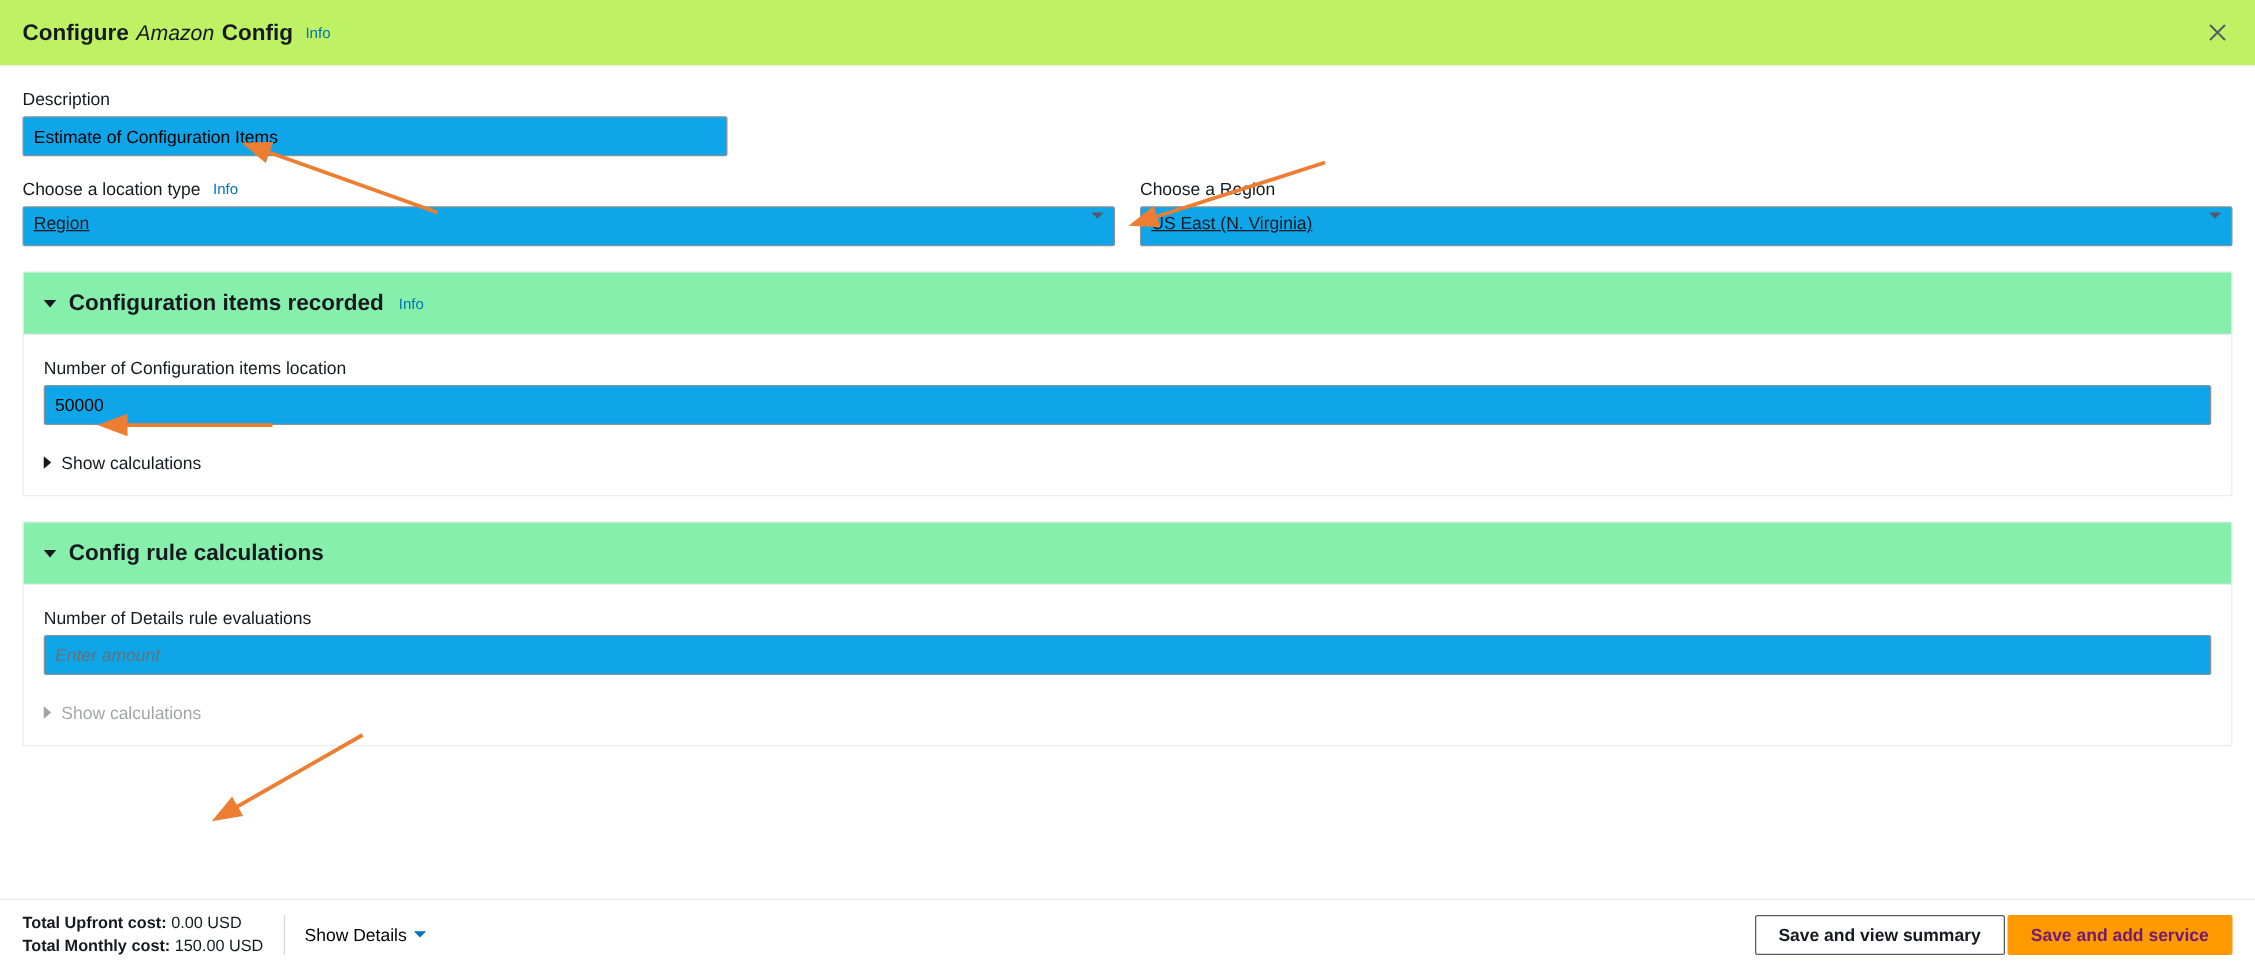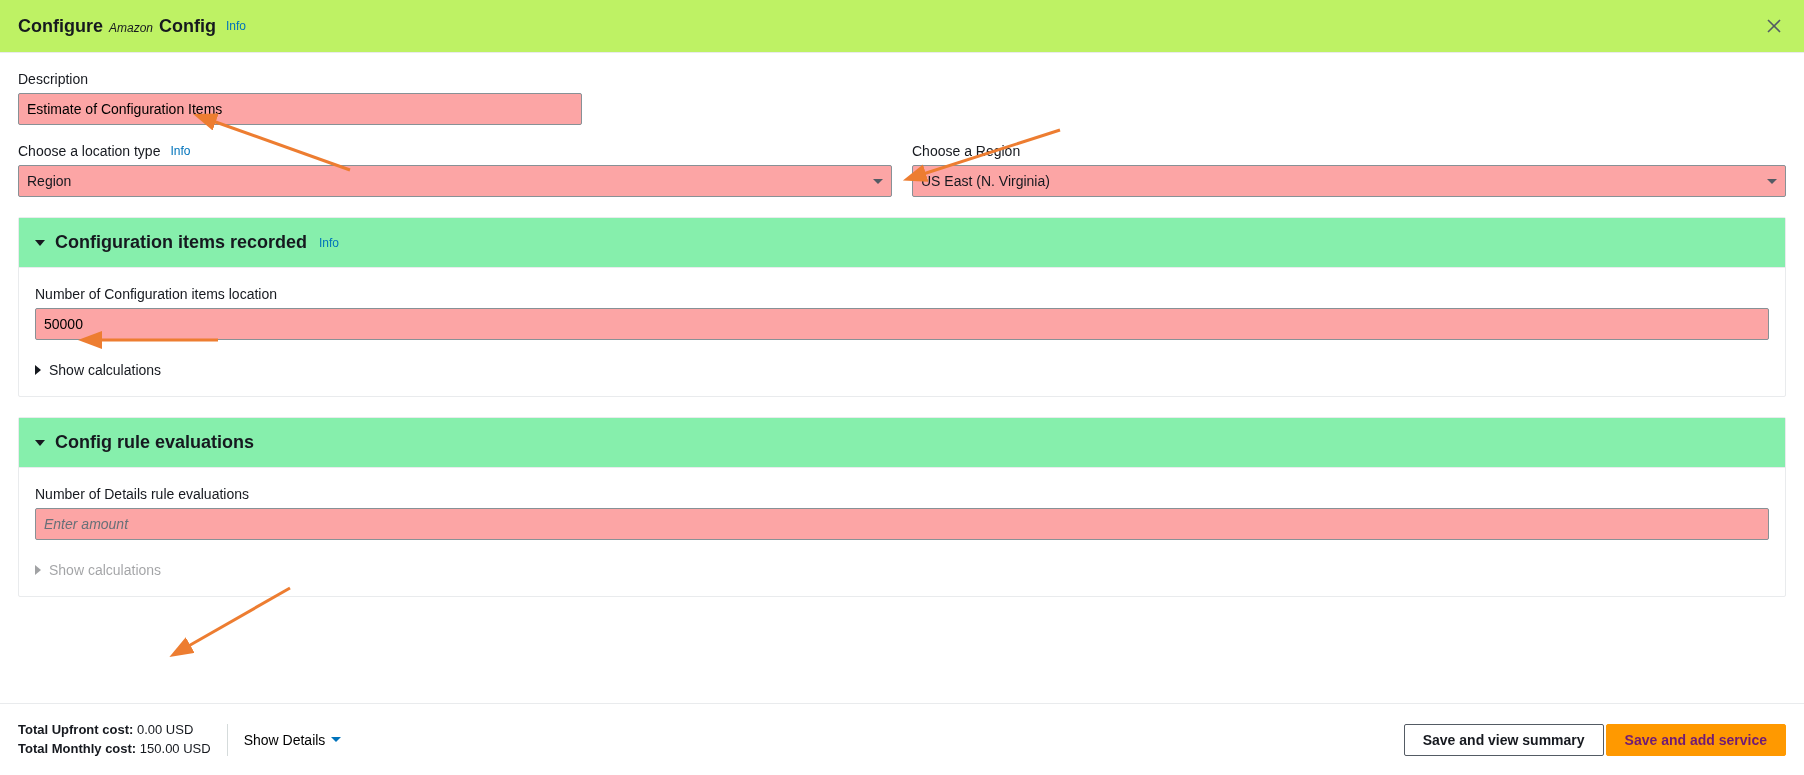--- a/index.html
+++ b/index.html
@@ -4,36 +4,36 @@
 <style>
   * { box-sizing: border-box; margin: 0; padding: 0; }
   html, body { width: 100%; height: 100%; font-family: "Amazon Ember", "Helvetica Neue", Arial, sans-serif; color: #16191f; background: #fff; }
   body { position: relative; overflow: hidden; }
 
   .header {
     display: flex; align-items: center; padding: 14px 18px;
     border-bottom: 1px solid #e9ebed; background: #bef264;
   }
   .header-title { font-size: 18px; font-weight: 700; display: flex; align-items: baseline; gap: 4px; }
-  .header-title .amazon { font-style: italic; font-size: 12px; font-weight: 400; margin: 0 2px; }
+  .header-title .amazon { font-style: italic; font-size: 17px; font-weight: 400; margin: 0 2px; }
   .info-link { color: #0073bb; font-size: 12px; font-weight: 400; margin-left: 10px; cursor: pointer; }
   .close-btn { margin-left: auto; width: 24px; height: 24px; display:flex; align-items:center; justify-content:center; cursor:pointer; color:#545b64;}
   .close-btn svg { width: 16px; height: 16px; stroke: currentColor; }
 
   .content { padding: 18px; padding-bottom: 80px; overflow-y: auto; height: calc(100% - 56px - 56px); }
 
   .field-label { font-size: 14px; margin-bottom: 6px; display: flex; align-items: center; gap: 10px; }
   .text-input, .select {
     width: 100%; height: 32px; border: 1px solid #879196; border-radius: 2px;
-    padding: 4px 8px; font-size: 14px; background: #fca5a5;
+    padding: 4px 8px; font-size: 14px; background: #0ea5e9;
   }
   .text-input::placeholder { color: #687078; font-style: italic; }
   .select {
-    display: flex; align-items: center; justify-content: space-between;
-    cursor: pointer; position: relative;
+    display: flex; justify-content: space-between;
+    cursor: pointer; position: relative; text-decoration: underline;
   }
   .select .caret {
     width: 0; height: 0; border-left: 5px solid transparent; border-right: 5px solid transparent;
     border-top: 5px solid #545b64;
   }
 
   .row2 { display: flex; gap: 20px; margin-top: 18px; }
   .col { flex: 1; }
 
   .panel {
@@ -51,21 +51,21 @@
   .panel-title { font-size: 18px; font-weight: 700; }
   .panel-body { padding: 18px 16px; }
 
   .show-calc { display: flex; align-items: center; gap: 8px; font-size: 14px; margin-top: 22px; cursor: pointer; }
   .show-calc .caret-right {
     width: 0; height: 0; border-top: 5px solid transparent; border-bottom: 5px solid transparent;
     border-left: 6px solid #16191f;
   }
 
   .footer {
-    position: absolute; bottom: 0; left: 0; right: 0; height: 72px;
+    position: absolute; bottom: 0; left: 0; right: 0; height: 56px;
     display: flex; align-items: center; padding: 0 18px;
     border-top: 1px solid #e9ebed; background: #fff;
   }
   .cost-block { font-size: 13px; line-height: 1.4; }
   .cost-block .row { white-space: nowrap; }
   .cost-block b { font-weight: 700; }
   .divider { width: 1px; height: 32px; background: #d5dbdb; margin: 0 16px; }
   .show-details { font-size: 14px; color: #000000; cursor: pointer; display:flex; align-items:center; gap:6px;}
   .show-details .caret-dd {
     width: 0; height: 0; border-left: 5px solid transparent; border-right: 5px solid transparent;
@@ -142,21 +142,21 @@
         <span class="caret-right"></span>
         <span>Show calculations</span>
       </div>
     </div>
   </div>
 
   
   <div class="panel">
     <div class="panel-header">
       <span class="caret-down"></span>
-      <span class="panel-title">Config rule evaluations</span>
+      <span class="panel-title">Config rule calculations</span>
     </div>
     <div class="panel-body">
       <div class="field-label">Number of Details rule evaluations</div>
       <input class="text-input" type="text" placeholder="Enter amount" style="">
       <div class="show-calc" style="opacity:0.4">
         <span class="caret-right"></span>
         <span>Show calculations</span>
       </div>
     </div>
   </div>

